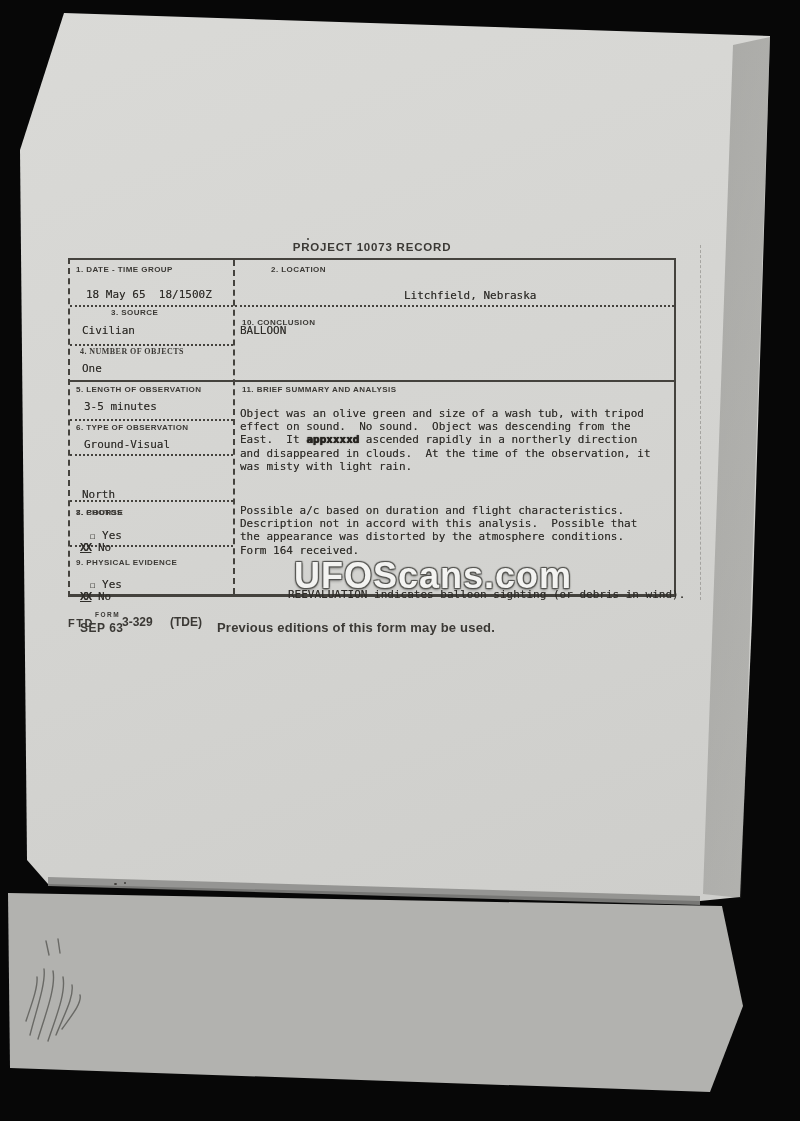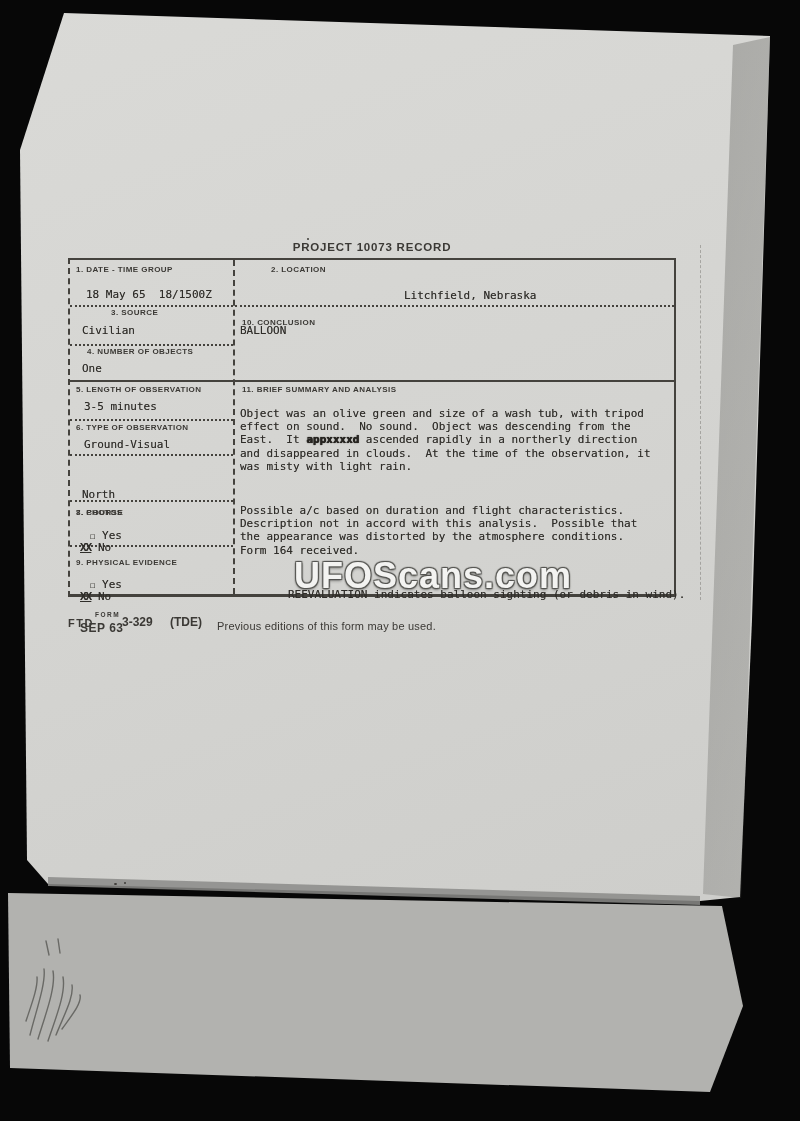--- a/index.html
+++ b/index.html
@@ -38,21 +38,21 @@
   .smudge{font-weight:bold;color:#262420;text-shadow:0 0 1.2px #262420,.5px 0 0 #262420;}
   .u{text-decoration:underline;font-weight:bold;letter-spacing:-1px;}
   .box{font-size:9px;}
   .perf-line{position:absolute;left:700px;top:245px;height:355px;border-left:1px dashed rgba(80,78,72,.35);}
   
   .f-caption{position:absolute;left:95px;top:611px;font-size:6.5px;font-weight:bold;letter-spacing:1.5px;color:var(--label-ink,#3b3935);}
   .f-ftd{position:absolute;left:68px;top:617px;font-size:11px;font-weight:bold;letter-spacing:1.5px;color:var(--label-ink,#3b3935);}
   .f-sep{position:absolute;left:80px;top:621px;font-size:12px;font-weight:bold;letter-spacing:.5px;color:var(--label-ink,#3b3935);}
   .f-num{position:absolute;left:122px;top:615px;font-size:12px;font-weight:bold;color:var(--label-ink,#3b3935);}
   .f-tde{position:absolute;left:170px;top:615px;font-size:12px;font-weight:bold;color:var(--label-ink,#3b3935);}
-  .f-note{position:absolute;left:217px;top:620px;font-size:11px;font-weight:normal;letter-spacing:.2px;color:var(--label-ink,#3b3935);}
+  .f-note{position:absolute;left:217px;top:620px;font-size:13px;font-weight:bold;letter-spacing:.2px;color:var(--label-ink,#3b3935);}
   
   .watermark{position:absolute;left:294px;top:555px;font-size:36px;font-weight:bold;letter-spacing:1px;
     color:var(--watermark,#f6f6f4);opacity:.92;
     text-shadow:0 0 1px #4a4a46,1px 1px 1px #4a4a46,-1px -1px 1px #4a4a46,1px -1px 1px #4a4a46,-1px 1px 1px #4a4a46,0 2px 3px rgba(40,40,38,.5);}
   .scribbles{position:absolute;left:22px;top:925px;}
 </style>
 </head>
 <body>
 
 <div class="scan">
@@ -99,21 +99,21 @@
 
     <div class="lbl" style="left:172px;top:5px;padding-left:29px;">2. LOCATION</div>
     <div class="tw" style="left:334px;top:29px;">Litchfield, Nebraska</div>
 
     <div class="lbl" style="left:6px;top:48px;padding-left:35px;">3. SOURCE</div>
     <div class="tw" style="left:12px;top:64px;">Civilian</div>
 
     <div class="lbl" style="left:172px;top:58px;">10. CONCLUSION</div>
     <div class="tw" style="left:170px;top:64px;">BALLOON</div>
 
-    <div class="lbl" style="left:17px;top:87px;">4. NUMBER OF OBJECTS</div>
+    <div class="lbl" style="left:10px;top:87px;font-family:Liberation Serif, serif;">4. NUMBER OF OBJECTS</div>
     <div class="tw" style="left:12px;top:102px;">One</div>
 
     <div class="lbl" style="left:6px;top:125px;">5. LENGTH OF OBSERVATION</div>
     <div class="tw" style="left:14px;top:140px;">3-5 minutes</div>
 
     <div class="lbl" style="left:6px;top:163px;">6. TYPE OF OBSERVATION</div>
     <div class="tw" style="left:14px;top:178px;">Ground-Visual</div>
 
     <div class="lbl" style="left:6px;top:207px;margin-top:41px;">7. COURSE</div>
     <div class="tw" style="left:12px;top:228px;">North</div>

